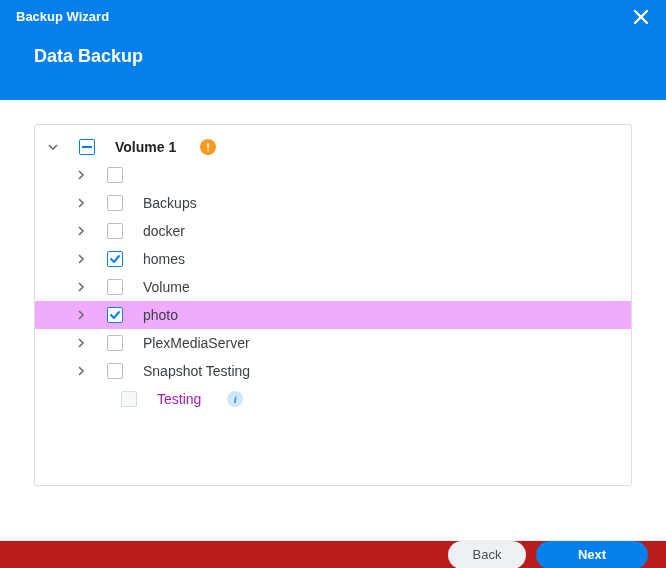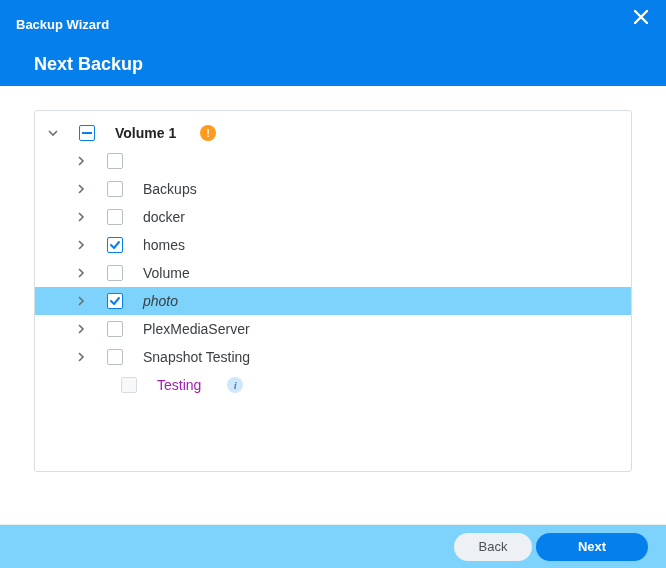--- a/index.html
+++ b/index.html
@@ -1,22 +1,22 @@
 <!DOCTYPE html>
 <html><head>
 <meta charset="utf-8">
 <style>
   * { box-sizing: border-box; margin: 0; padding: 0; }
   html, body { width: 666px; height: 568px; font-family: -apple-system, "Segoe UI", Arial, sans-serif; font-size: 13px; color: #333; background: #fff; }
 
   .header {
     background: #057feb;
     color: #fff;
-    height: 86px;
-    padding: 8px 16px;
+    height: 100px;
+    padding: 0 16px;
     position: relative;
   }
   .header-title { font-size: 13px; font-weight: 700; padding-top: 9px; }
   .header-sub { font-size: 18px; font-weight: 700; padding-top: 22px; padding-left: 18px; }
   .close-x {
     position: absolute; top: 8px; right: 16px;
     width: 18px; height: 18px; cursor: pointer;
     display: flex; align-items: center; justify-content: center;
   }
   .close-x svg { width: 14px; height: 14px; }
@@ -34,21 +34,21 @@
   }
 
   .tree-row {
     display: flex;
     align-items: center;
     height: 28px;
     padding-left: 12px;
     gap: 20px;
     cursor: default;
   }
-  .tree-row.selected { background: #7dd3fc; font-style: italic; }
+  .tree-row.selected { background: #f0abfc; }
   .tree-row .caret {
     width: 12px; height: 12px; display: flex; align-items: center; justify-content: center;
     cursor: pointer; flex: 0 0 12px;
   }
   .tree-row .spacer { flex: 0 0 12px; }
   .indent-1 { padding-left: 12px; }
   .indent-2 { padding-left: 40px; }
   .indent-3 { padding-left: 54px; }
 
   .cb {
@@ -78,46 +78,46 @@
     font-size: 11px; font-weight: 700; font-style: italic; margin-left: 6px;
     font-family: Georgia, serif;
   }
 
   .link-row { padding: 14px 0 0 2px; }
   .link { color: #1668dc; text-decoration: underline; cursor: pointer; font-size: 14px; }
 
   .footer {
     position: absolute;
     left: 0; right: 0; bottom: 0;
-    height: 44px;
+    height: 28px;
     border-top: 1px solid #eceff2;
     display: flex;
     align-items: center;
     justify-content: flex-end;
     padding-right: 18px;
-    gap: 4px;
-    background: #7dd3fc;
+    gap: 10px;
+    background: #b91c1c;
   }
   .btn {
     height: 28px; min-width: 78px; padding: 0 20px;
     border-radius: 14px; font-size: 13px;
     display: inline-flex; align-items: center; justify-content: center;
     cursor: pointer; border: none;
   }
   .btn-secondary { background: #eef1f4; color: #4a5157; }
   .btn-primary { background: #057feb; color: #fff; min-width: 112px; font-weight: bold; }
 
   .caret svg { width: 10px; height: 10px; }
 </style>
 </head>
 <body>
 
 <div class="header">
   <div class="header-title">Backup Wizard</div>
-  <div class="header-sub">Next Backup</div>
+  <div class="header-sub">Data Backup</div>
   <div class="close-x">
     <svg viewBox="0 0 14 14">
         <path d="M1 1 L13 13 M13 1 L1 13" stroke="#fff" stroke-width="2.4" stroke-linecap="round"></path>
       </svg>
   </div>
 </div>
 
 <div class="body">
   <div class="tree-panel">
 

